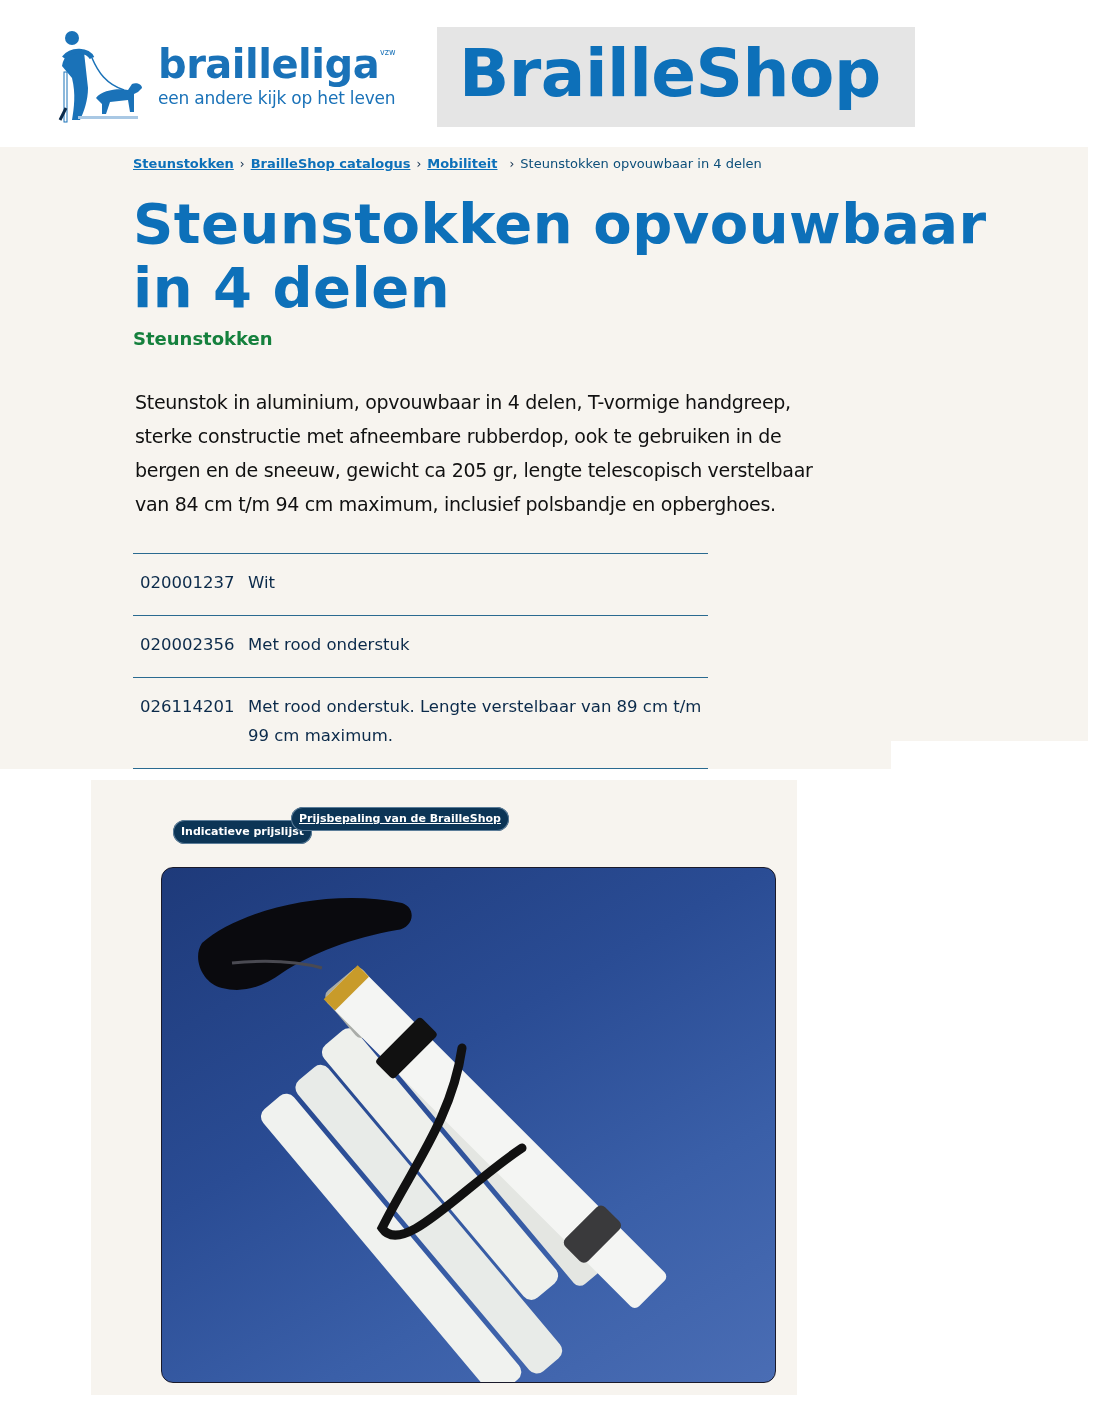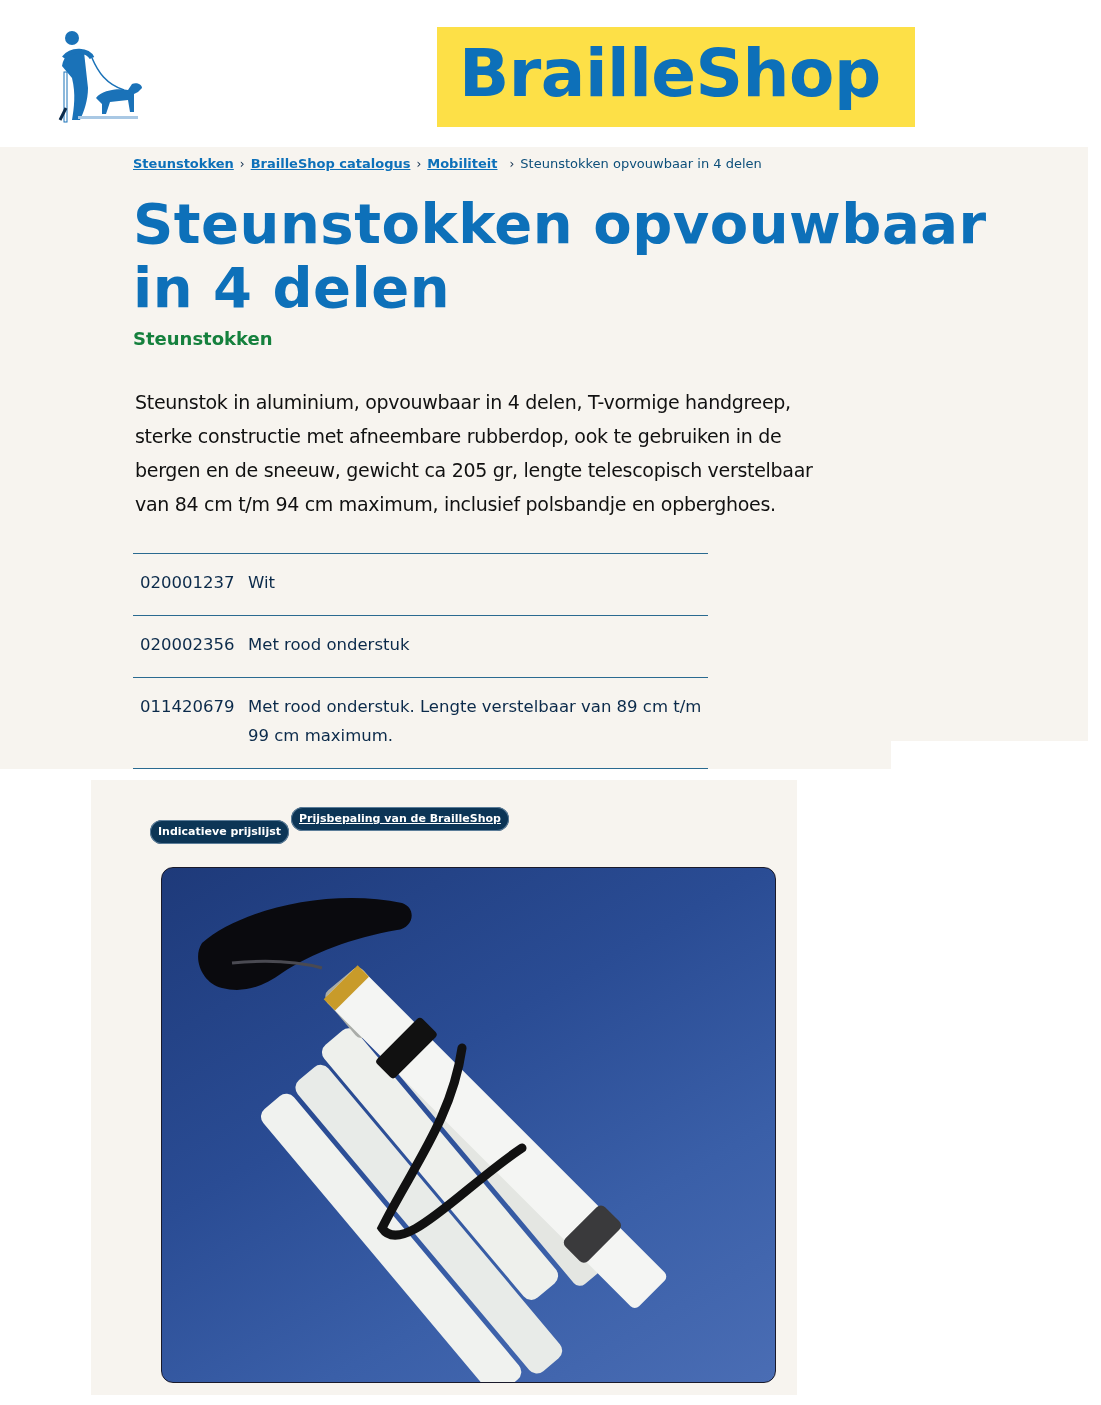--- a/index.html
+++ b/index.html
@@ -2,57 +2,62 @@
 <html><head>
 <meta charset="utf-8">
 <style>
   html, body { margin:0; padding:0; }
   body { width:1101px; height:1405px; position:relative; background:#ffffff; font-family:"DejaVu Sans", sans-serif; overflow:hidden; }
   .logo { position:absolute; left:58px; top:28px; width:360px; height:96px; }
   .logo-text { position:absolute; left:100px; top:14px; }
   .logo-name { font-family:"DejaVu Sans", sans-serif; font-weight:bold; font-size:40px; color:#1a72b8; letter-spacing:-0.5px; line-height:44px; }
   .logo-vzw { position:absolute; left:222px; top:6px; font-size:8px; color:#1a72b8; }
   .logo-tag { font-size:17px; color:#1a72b8; letter-spacing:-0.2px; margin-top:2px; }
-  .shop-banner { position:absolute; left:437px; top:27px; width:478px; height:100px; background:#fde047; }
+  .shop-banner { position:absolute; left:437px; top:27px; width:478px; height:100px; background:#e5e5e5; }
   .shop-banner span { position:absolute; left:22px; top:8px; font-family:"DejaVu Sans", sans-serif; font-weight:bold; font-size:66px; color:#0d70b9; letter-spacing:-0.5px; }
   .top-panel { position:absolute; left:0; top:147px; width:1088px; height:594px; background:#f7f4ef; }
   .top-panel-ext { position:absolute; left:0; top:741px; width:891px; height:28px; background:#f7f4ef; }
   .breadcrumb { position:absolute; left:133px; top:156px; font-family:"DejaVu Sans", sans-serif; font-size:13px; color:#0b2a4a; white-space:nowrap; }
   .breadcrumb a { color:#0d70b9; font-weight:bold; text-decoration:underline; }
   .breadcrumb .sep { color:#0b2a4a; margin:0 6px; font-size:12px; }
   .breadcrumb .current { color:#0d4f7a; }
   .title { position:absolute; left:133px; top:192px; width:930px; margin:0; font-family:"DejaVu Sans", sans-serif; font-weight:bold; font-size:56px; line-height:64px; color:#0d70b9; letter-spacing:0.5px; }
   .subtitle { position:absolute; left:133px; top:328px; font-family:"DejaVu Sans", sans-serif; font-weight:bold; font-size:18px; color:#15803d; }
   .description { position:absolute; left:133px; top:383px; width:700px; font-family:"DejaVu Sans", sans-serif; font-size:19px; line-height:34px; color:#111; letter-spacing:-0.3px; }
   .variants { position:absolute; left:133px; top:553px; width:575px; border-collapse:collapse; font-family:"DejaVu Sans", sans-serif; font-size:16.5px; color:#0b2a4a; }
   .variants td { border-top:1px solid #2a6a90; border-bottom:1px solid #2a6a90; vertical-align:top; padding:14px 0 18px 0; line-height:29px;margin-left:43px; }
   .variants td.code { width:108px; padding-left:7px; }
   .variants td.desc { padding-right:4px; }
   .bottom-panel { position:absolute; left:91px; top:780px; width:706px; height:615px; background:#f7f4ef; }
   .pill { position:absolute; top:807px; height:24px; line-height:24px; border-radius:12px; background:#0c3556; color:#fff; font-family:"DejaVu Sans", sans-serif; font-weight:bold; font-size:11px; padding:0 8px; white-space:nowrap; box-shadow:0 0 0 1px #5c7d99 inset; }
-  .pill-1 { left:150px;margin-top:13px; }
+  .pill-1 { left:173px;margin-top:13px; }
   .pill-2 { left:291px;text-decoration:underline; }
   .photo { position:absolute; left:161px; top:867px; width:613px; height:514px; border:1px solid #1a1a2a; border-radius:12px; overflow:hidden;
            background:linear-gradient(150deg,#1e3a7a 0%,#2a4c94 40%,#3a5fa8 70%,#4a6db4 100%); }
   .photo svg { position:absolute; left:0; top:0; }
 </style>
 </head>
 <body>
 
 <div class="logo">
   <svg width="90" height="96" viewBox="0 0 90 96">
     <circle cx="14" cy="10" r="7" fill="#1a72b8"></circle>
     <path d="M4 38 C6 26 16 20 26 24 L30 60 C30 72 26 84 22 92 L14 92 C16 80 18 66 14 50 Z" fill="#1a72b8"></path>
     <path d="M6 30 C14 20 30 22 34 30" stroke="#1a72b8" stroke-width="5" fill="none"></path>
     <path d="M34 30 C40 44 48 56 66 62" stroke="#1a72b8" stroke-width="1.5" fill="none"></path>
     <rect x="6" y="44" width="3" height="50" fill="#fff" stroke="#1a72b8" stroke-width="1"></rect>
     <path d="M8 80 L2 92" stroke="#0b2a4a" stroke-width="3"></path>
     <path d="M38 70 C44 62 60 60 70 62 L74 56 C78 54 84 56 84 60 L80 64 L76 66 L76 84 L72 84 L70 72 L52 74 L48 86 L44 86 L44 76 Z" fill="#1a72b8"></path>
     <rect x="20" y="88" width="60" height="3" fill="#a9c8e4"></rect>
   </svg>
+  <div class="logo-text">
+    <div class="logo-name">brailleliga</div>
+    <span class="logo-vzw">vzw</span>
+    <div class="logo-tag">een andere kijk op het leven</div>
+  </div>
 </div>
 
 <div class="shop-banner">
   <span>BrailleShop</span>
 </div>
 
 <div class="top-panel"></div>
 <div class="top-panel-ext"></div>
 
 <nav class="breadcrumb">
@@ -68,21 +73,21 @@
   <tbody>
       <tr>
     <td class="code">020001237</td>
     <td class="desc">Wit</td>
   </tr>
   <tr>
     <td class="code">020002356</td>
     <td class="desc">Met rood onderstuk</td>
   </tr>
   <tr>
-    <td class="code">011420679</td>
+    <td class="code">026114201</td>
     <td class="desc">Met rood onderstuk. Lengte verstelbaar van 89 cm t/m 99 cm maximum.</td>
   </tr>
 </tbody>
   </table>
 
 <div class="bottom-panel"></div>
 
 <a class="pill pill-1">Indicatieve prijslijst</a>
 <a class="pill pill-2">Prijsbepaling van de BrailleShop</a>
 

